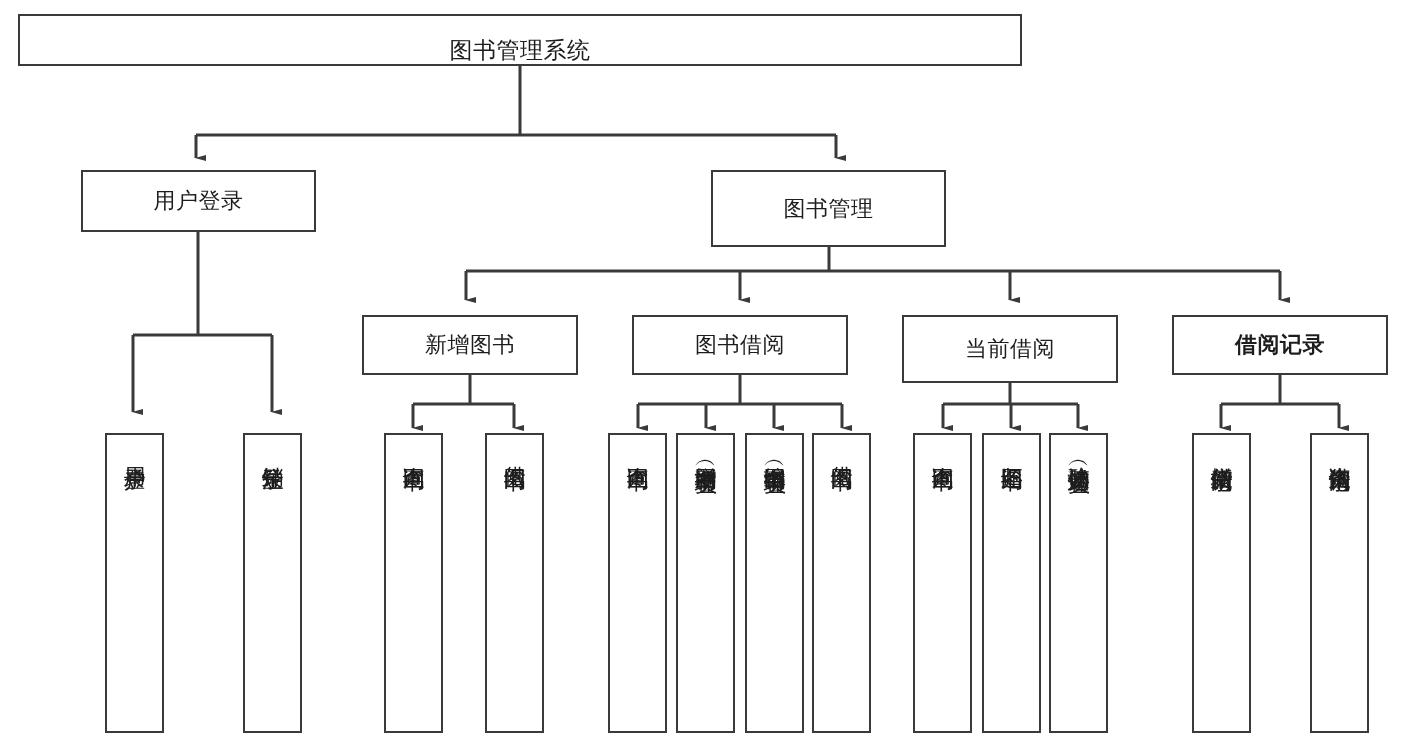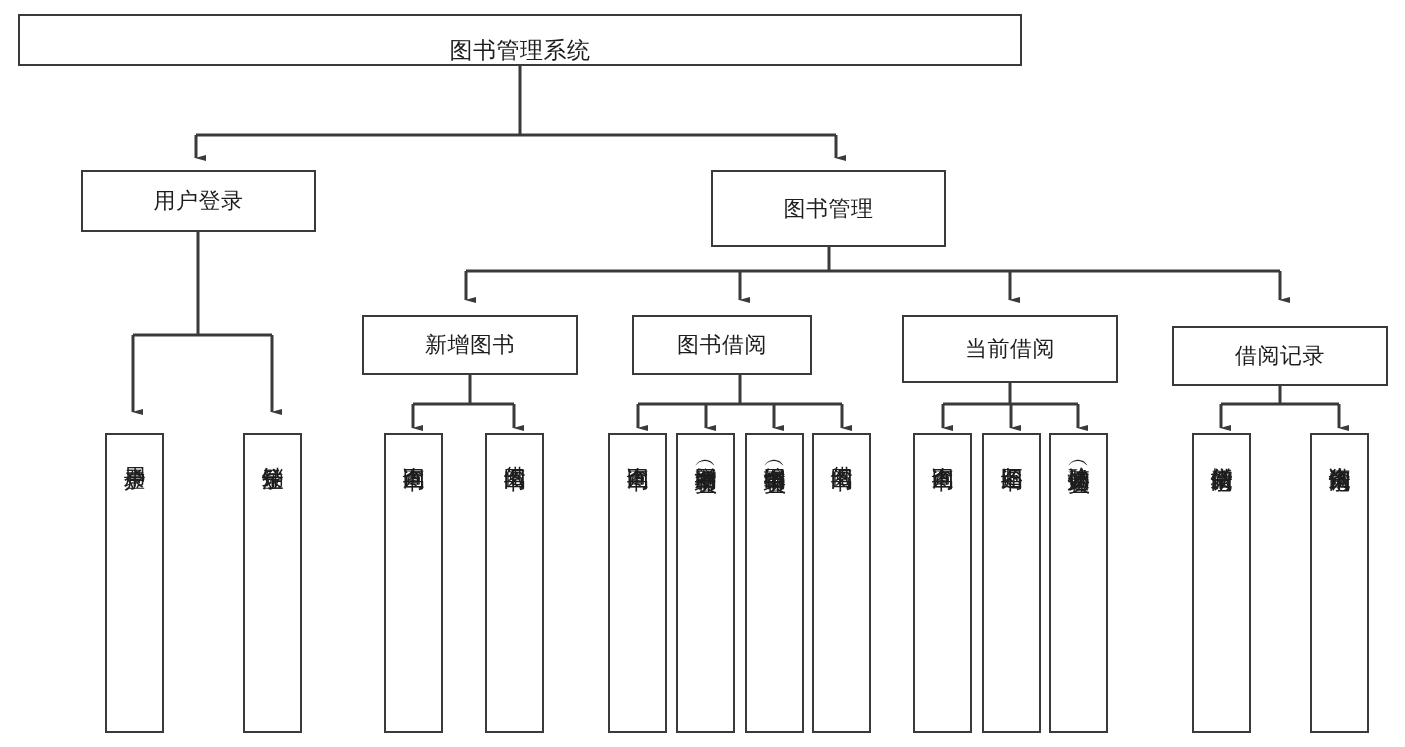--- a/index.html
+++ b/index.html
@@ -130,27 +130,27 @@
   <div class="node n-mid" style="left:81px; top:170px; width:235px; height:62px;">
     <span class="lbl">用户登录</span>
   </div>
   <div class="node n-mid" style="left:711px; top:170px; width:235px; height:77px;">
     <span class="lbl">图书管理</span>
   </div>
 
   <div class="node n-mid" style="left:362px; top:315px; width:216px; height:60px;">
     <span class="lbl">新增图书</span>
   </div>
-  <div class="node n-mid" style="left:632px; top:315px; width:180px; height:60px;">
+  <div class="node n-mid" style="left:632px; top:315px; width:216px; height:60px;">
     <span class="lbl">图书借阅</span>
   </div>
   <div class="node n-mid" style="left:902px; top:315px; width:216px; height:68px;align-items:center;">
     <span class="lbl">当前借阅</span>
   </div>
-  <div class="node n-mid" style="left:1172px; top:326px; width:216px; height:60px;">
+  <div class="node n-mid" style="left:1172px; top:315px; width:216px; height:60px;font-weight:bold;">
     <span class="lbl">借阅记录</span>
   </div>
 
   <div class="node n-leaf" style="left:105px; top:433px; width:59px; height:300px;">
     <span class="lbl">用户登录</span>
   </div>
   <div class="node n-leaf" style="left:243px; top:433px; width:59px; height:300px;">
     <span class="lbl">注销登录</span>
   </div>
 

